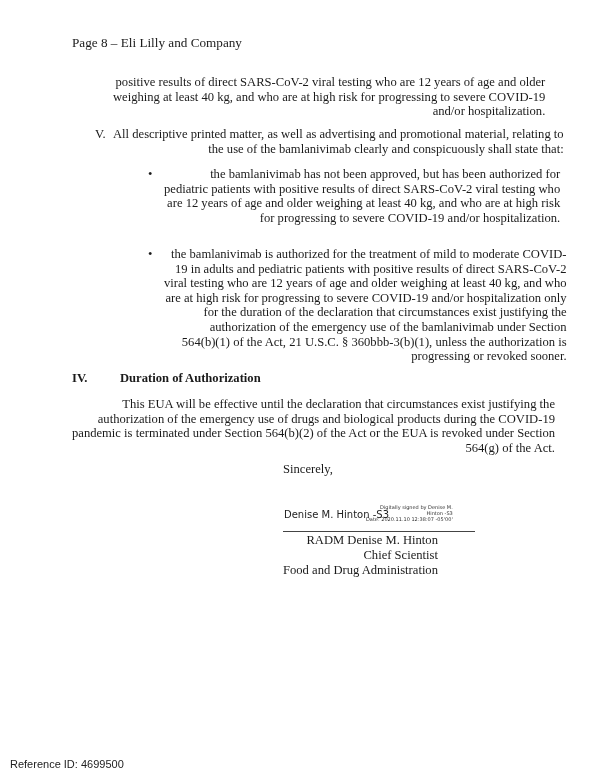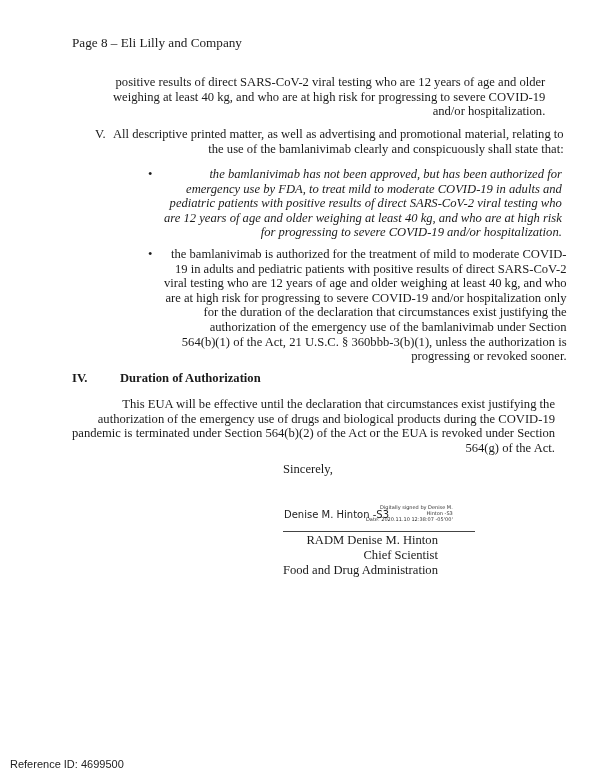--- a/index.html
+++ b/index.html
@@ -6,21 +6,21 @@
   body { width: 600px; height: 776px; position: relative; overflow: hidden;
          font-family: "Liberation Serif", "DejaVu Serif", serif; color: #1a1a1a; }
   .abs { position: absolute; text-align: right; }
   .line { font-size: 12.6px; line-height: 14.6px; white-space: nowrap; }
   .header { left: 72px; top: 36px; font-size: 13.2px; }
   .p-cont { left: 113px; top: 75px; }
   .item-v-num { left: 95px; top: 127px; font-size: 12.6px; }
   .item-v-text { left: 113px; top: 127px; }
   .bullet { font-size: 12.6px; }
   .b1-dot { left: 148px; top: 167px; }
-  .b1-text { left: 164px; top: 167px; font-style: italic; }
+  .b1-text { left: 164px; top: 167px; }
   .b2-dot { left: 148px; top: 247px; }
   .b2-text { left: 164px; top: 247px; }
   .sec-num { left: 72px; top: 371px; font-weight: bold; font-size: 12.6px; }
   .sec-title { left: 112px; top: 371px; font-weight: bold; font-size: 12.6px; margin-left: 8px; }
   .sec-body { left: 72px; top: 397px; }
   .closing { left: 283px; top: 462px; font-size: 12.6px; }
   .sig-name { left: 284px; top: 509px; font-family: "DejaVu Sans", "Liberation Sans", sans-serif; font-size: 10px; color: #222; white-space: nowrap; }
   .sig-meta { left: 366px; top: 504px; font-family: "DejaVu Sans", "Liberation Sans", sans-serif; font-size: 5px; line-height: 6.2px; color: #333; white-space: nowrap; }
   .sig-rule { left: 283px; top: 531px; width: 192px; height: 0; border-top: 1px solid #444; }
   .signer { left: 283px; top: 533px; font-size: 12.6px; line-height: 14.8px; }
@@ -39,21 +39,20 @@
 
 <div class="abs item-v-num line">V.</div>
 <div class="abs item-v-text line">
   <div>All descriptive printed matter, as well as advertising and promotional material, relating to</div>
   <div>the use of the bamlanivimab clearly and conspicuously shall state that:</div>
 </div>
 
 <div class="abs b1-dot bullet line">•</div>
 <div class="abs b1-text line">
   <div>the bamlanivimab has not been approved, but has been authorized for</div>
-  <div>emergency use by FDA, to treat mild to moderate COVID-19 in adults and</div>
   <div>pediatric patients with positive results of direct SARS-CoV-2 viral testing who</div>
   <div>are 12 years of age and older weighing at least 40 kg, and who are at high risk</div>
   <div>for progressing to severe COVID-19 and/or hospitalization.</div>
 </div>
 
 <div class="abs b2-dot bullet line">•</div>
 <div class="abs b2-text line">
   <div>the bamlanivimab is authorized for the treatment of mild to moderate COVID-</div>
   <div>19 in adults and pediatric patients with positive results of direct SARS-CoV-2</div>
   <div>viral testing who are 12 years of age and older weighing at least 40 kg, and who</div>

